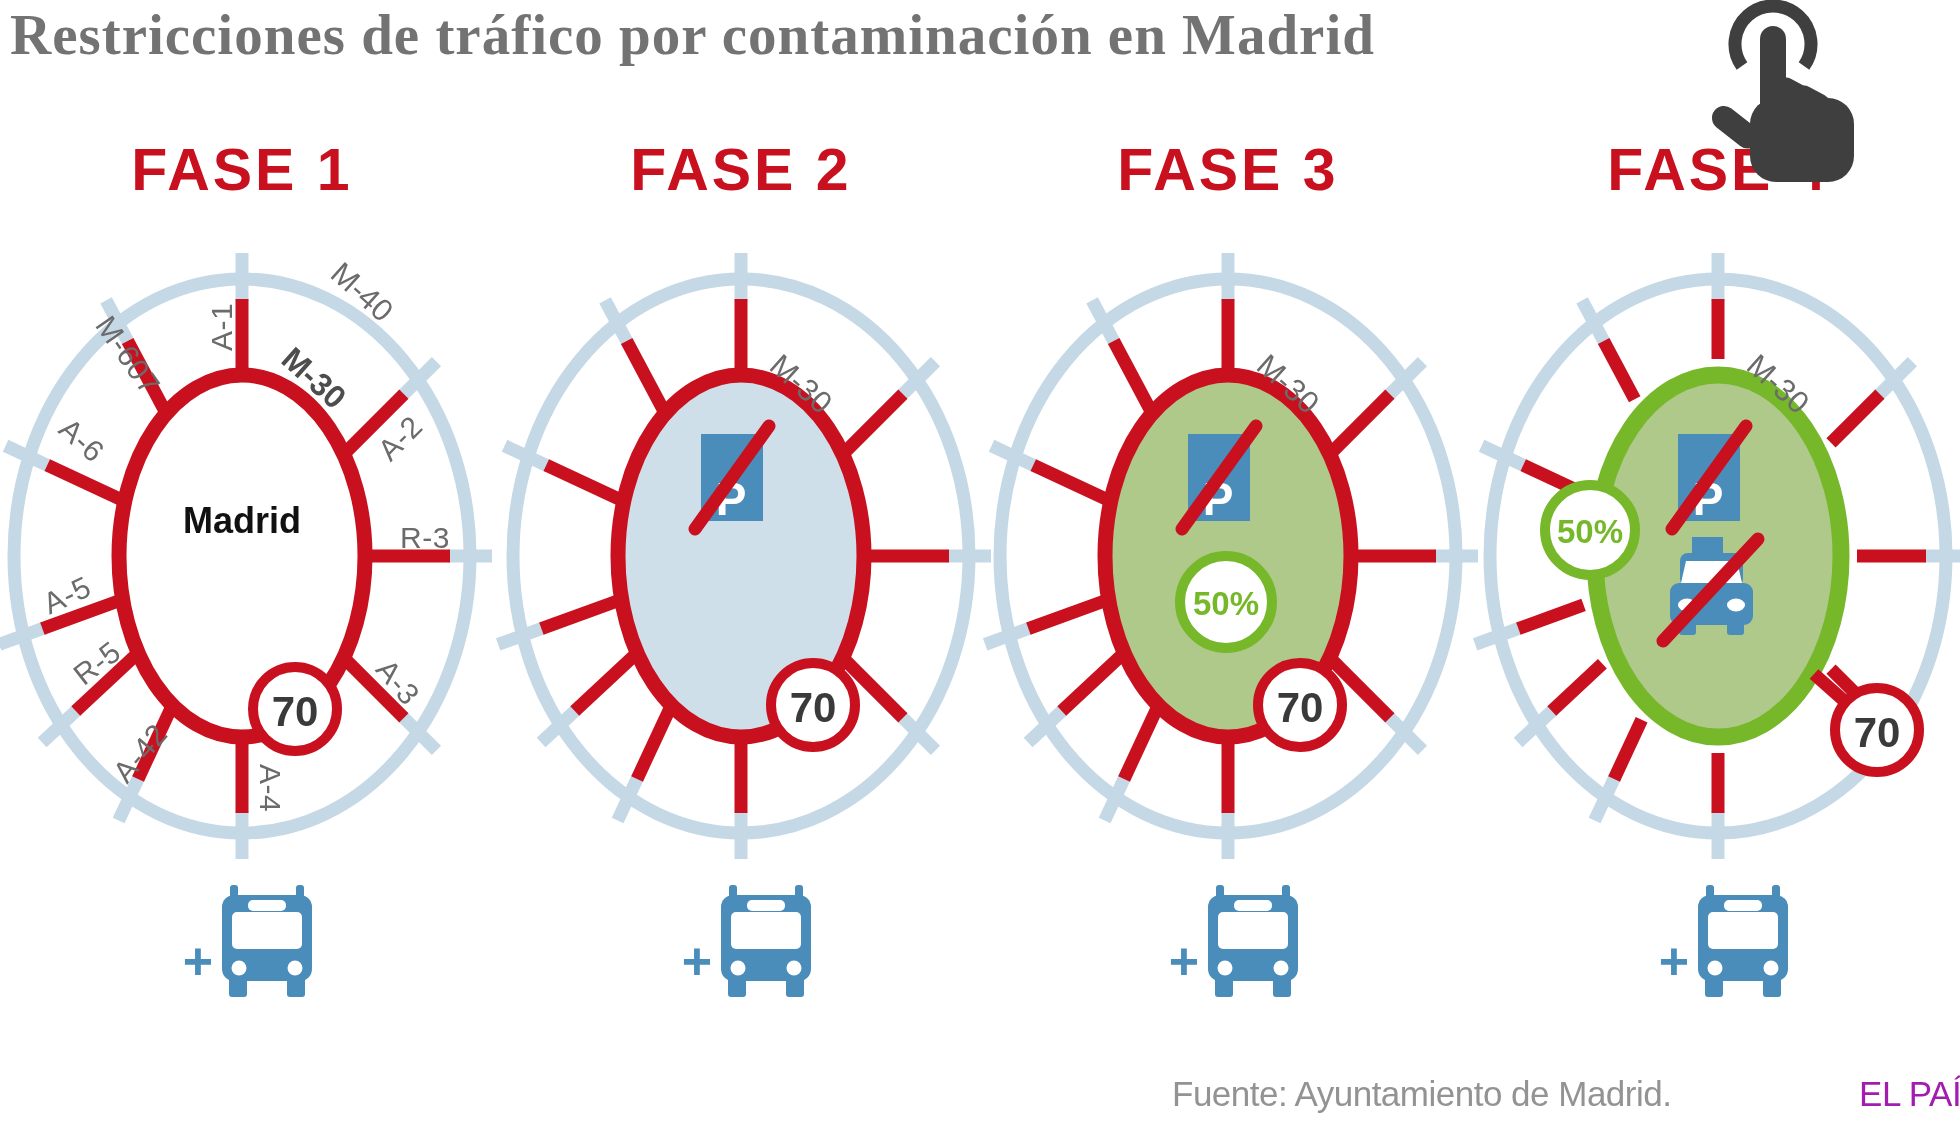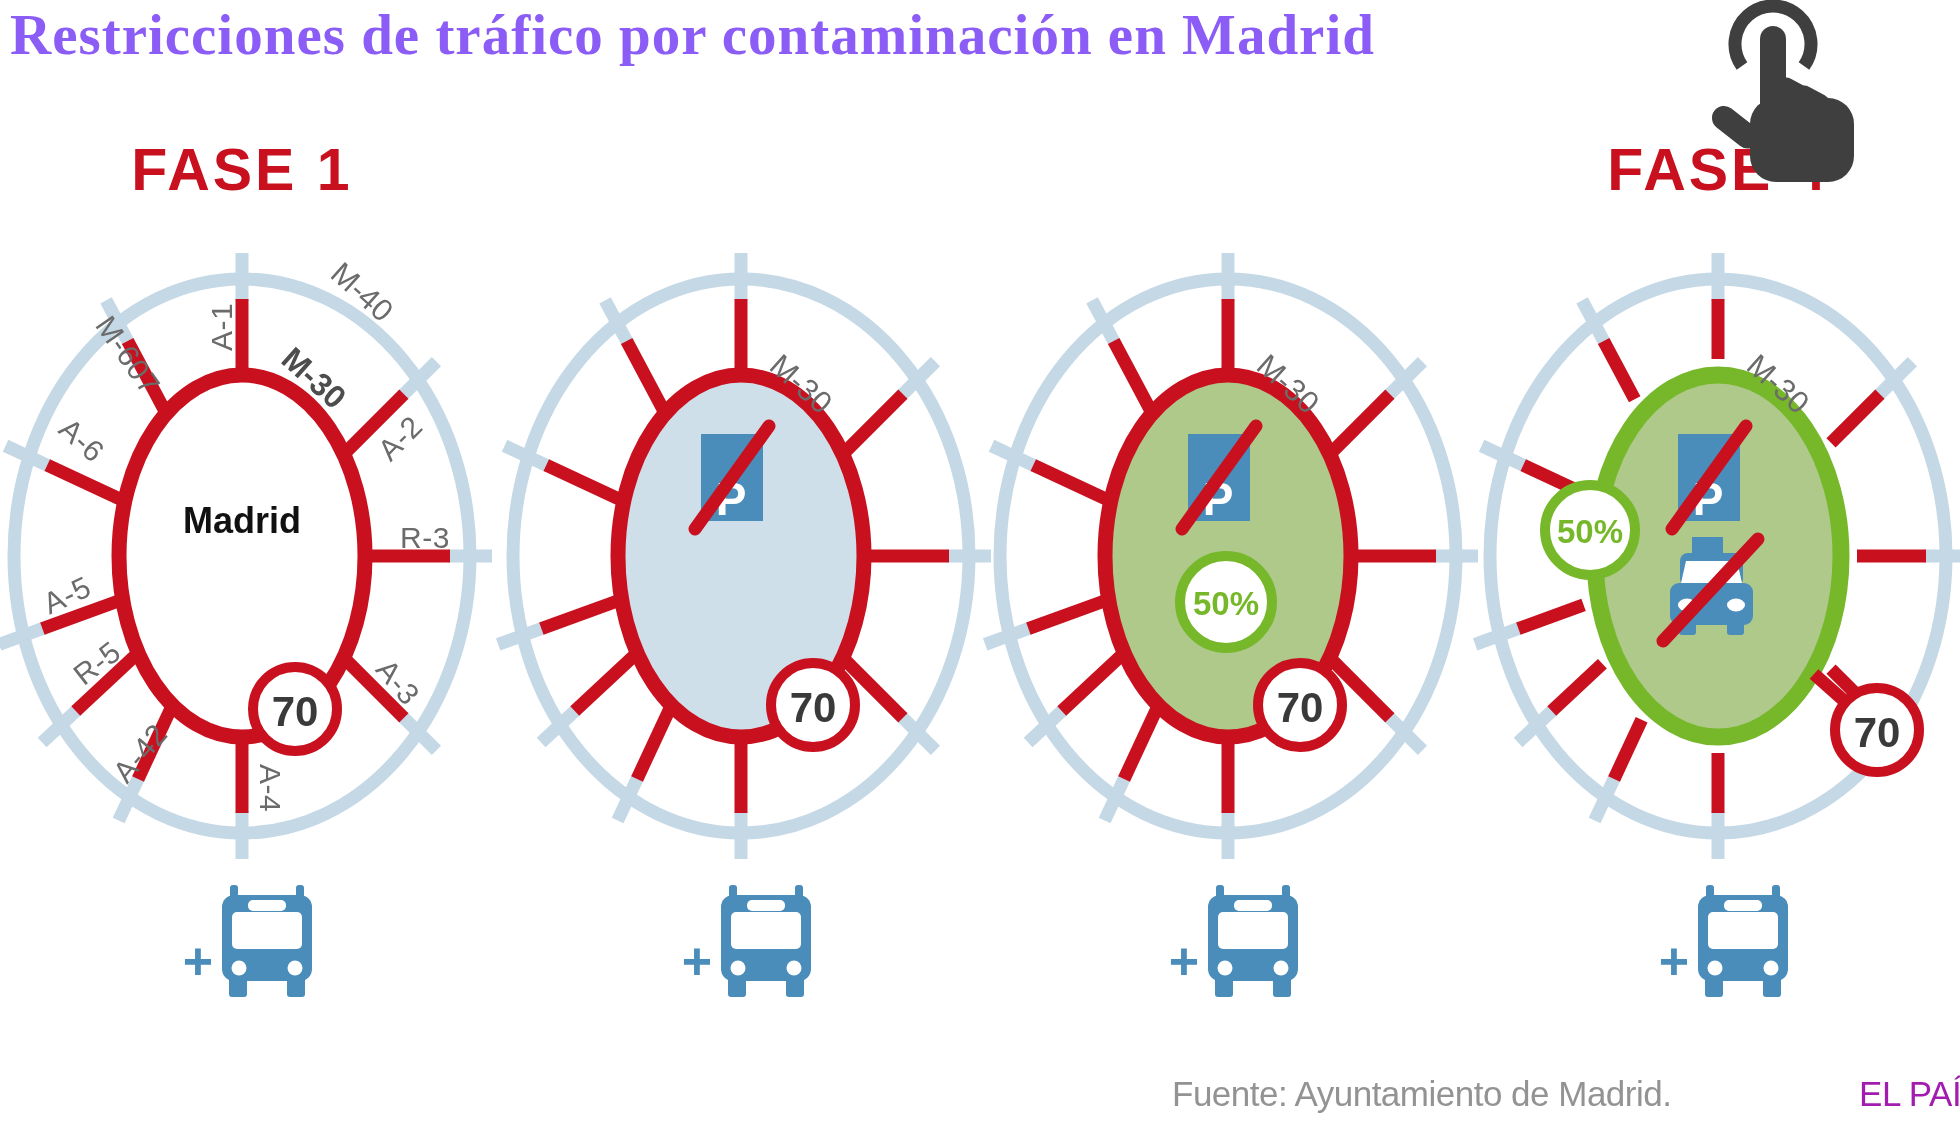--- a/index.html
+++ b/index.html
@@ -3,21 +3,21 @@
 <meta charset="utf-8">
 <style>
   html,body{margin:0;padding:0;}
   body{
     width:1960px;height:1136px;position:relative;background:#fff;overflow:hidden;
     font-family:"Liberation Sans",sans-serif;
   }
   .title{
     position:absolute;left:10px;top:2px;margin:0;
     font-family:"Liberation Serif",serif;font-weight:bold;
-    font-size:57px;letter-spacing:1px;color:#8b5cf6;white-space:nowrap;
+    font-size:57px;letter-spacing:1px;color:#737373;white-space:nowrap;
   }
   .hand{position:absolute;left:1684px;top:0px;width:192px;height:192px;z-index:6;}
   .phase{position:absolute;top:138px;width:500px;height:900px;}
   .phase:nth-of-type(1){left:-8px;}
   .phase:nth-of-type(2){left:491px;}
   .phase:nth-of-type(3){left:978px;}
   .phase:nth-of-type(4){left:1468px;}
   .phase h2{
     margin:0;text-align:center;font-size:59px;font-weight:bold;
     letter-spacing:3px;color:#c9101f;height:64px;line-height:64px;
@@ -97,20 +97,21 @@
           <rect x="0" y="0" width="90" height="86" rx="12"></rect>
           <rect x="26" y="5" width="38" height="11" rx="5" fill="#fff"></rect>
           <rect x="10" y="17" width="70" height="37" rx="5" fill="#fff"></rect>
           <circle cx="17" cy="73" r="7.5" fill="#fff"></circle>
           <circle cx="73" cy="73" r="7.5" fill="#fff"></circle>
         </g>
       </g>
     </svg>
 </section>
 <section class="phase">
+  <h2>FASE 2</h2>
   <svg class="diagram" viewBox="0 0 500 830">
       <ellipse cx="250" cy="356" rx="228" ry="277" fill="none" stroke="#c5d8e6" stroke-width="13"></ellipse>
       <line x1="250.00000000000003" y1="101" x2="250.00000000000003" y2="53" stroke="#c5d8e6" stroke-width="13"></line>
       <line x1="250" y1="180" x2="250.00000000000003" y2="99" stroke="#c9101f" stroke-width="13"></line>
       <line x1="410.48042823875653" y1="195.51957176124344" x2="444.42155373571086" y2="161.57844626428917" stroke="#c5d8e6" stroke-width="13"></line>
       <line x1="348.1973293419204" y1="257.8026706580796" x2="411.89464180112964" y2="194.10535819887036" stroke="#c9101f" stroke-width="13"></line>
       <line x1="456" y1="356" x2="504" y2="356" stroke="#c5d8e6" stroke-width="13"></line>
       <line x1="368" y1="356" x2="458" y2="356" stroke="#c9101f" stroke-width="13"></line>
       <line x1="410.48042823875653" y1="516.4804282387565" x2="444.42155373571086" y2="550.4215537357109" stroke="#c5d8e6" stroke-width="13"></line>
       <line x1="348.1973293419204" y1="454.1973293419204" x2="411.89464180112964" y2="517.8946418011296" stroke="#c9101f" stroke-width="13"></line>
@@ -147,20 +148,21 @@
           <rect x="0" y="0" width="90" height="86" rx="12"></rect>
           <rect x="26" y="5" width="38" height="11" rx="5" fill="#fff"></rect>
           <rect x="10" y="17" width="70" height="37" rx="5" fill="#fff"></rect>
           <circle cx="17" cy="73" r="7.5" fill="#fff"></circle>
           <circle cx="73" cy="73" r="7.5" fill="#fff"></circle>
         </g>
       </g>
     </svg>
 </section>
 <section class="phase">
+  <h2>FASE 3</h2>
   <svg class="diagram" viewBox="0 0 500 830">
       <ellipse cx="250" cy="356" rx="228" ry="277" fill="none" stroke="#c5d8e6" stroke-width="13"></ellipse>
       <line x1="250.00000000000003" y1="101" x2="250.00000000000003" y2="53" stroke="#c5d8e6" stroke-width="13"></line>
       <line x1="250" y1="180" x2="250.00000000000003" y2="99" stroke="#c9101f" stroke-width="13"></line>
       <line x1="410.48042823875653" y1="195.51957176124344" x2="444.42155373571086" y2="161.57844626428917" stroke="#c5d8e6" stroke-width="13"></line>
       <line x1="348.1973293419204" y1="257.8026706580796" x2="411.89464180112964" y2="194.10535819887036" stroke="#c9101f" stroke-width="13"></line>
       <line x1="456" y1="356" x2="504" y2="356" stroke="#c5d8e6" stroke-width="13"></line>
       <line x1="368" y1="356" x2="458" y2="356" stroke="#c9101f" stroke-width="13"></line>
       <line x1="410.48042823875653" y1="516.4804282387565" x2="444.42155373571086" y2="550.4215537357109" stroke="#c5d8e6" stroke-width="13"></line>
       <line x1="348.1973293419204" y1="454.1973293419204" x2="411.89464180112964" y2="517.8946418011296" stroke="#c9101f" stroke-width="13"></line>

